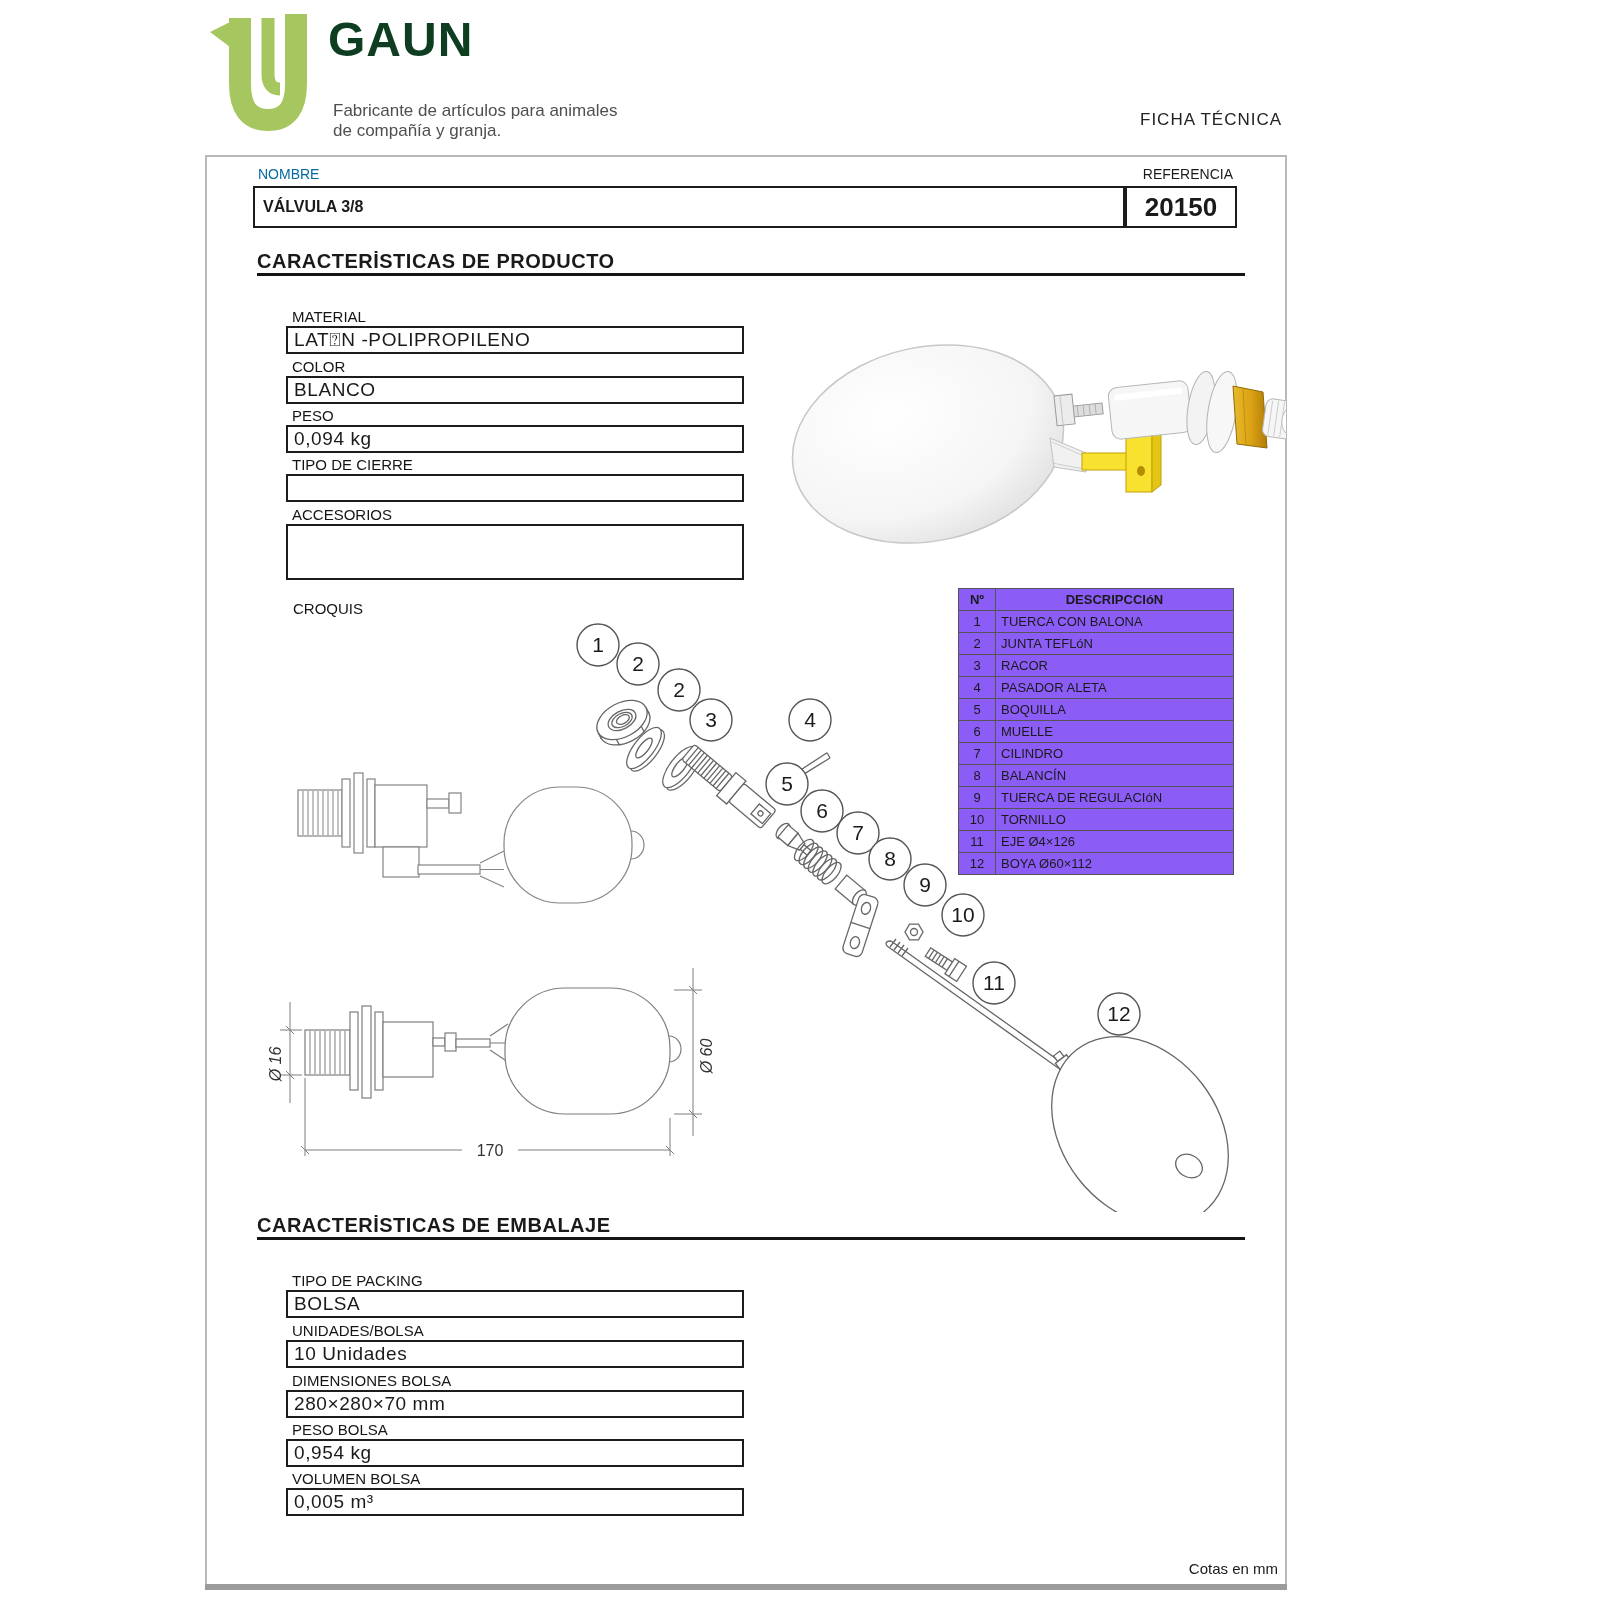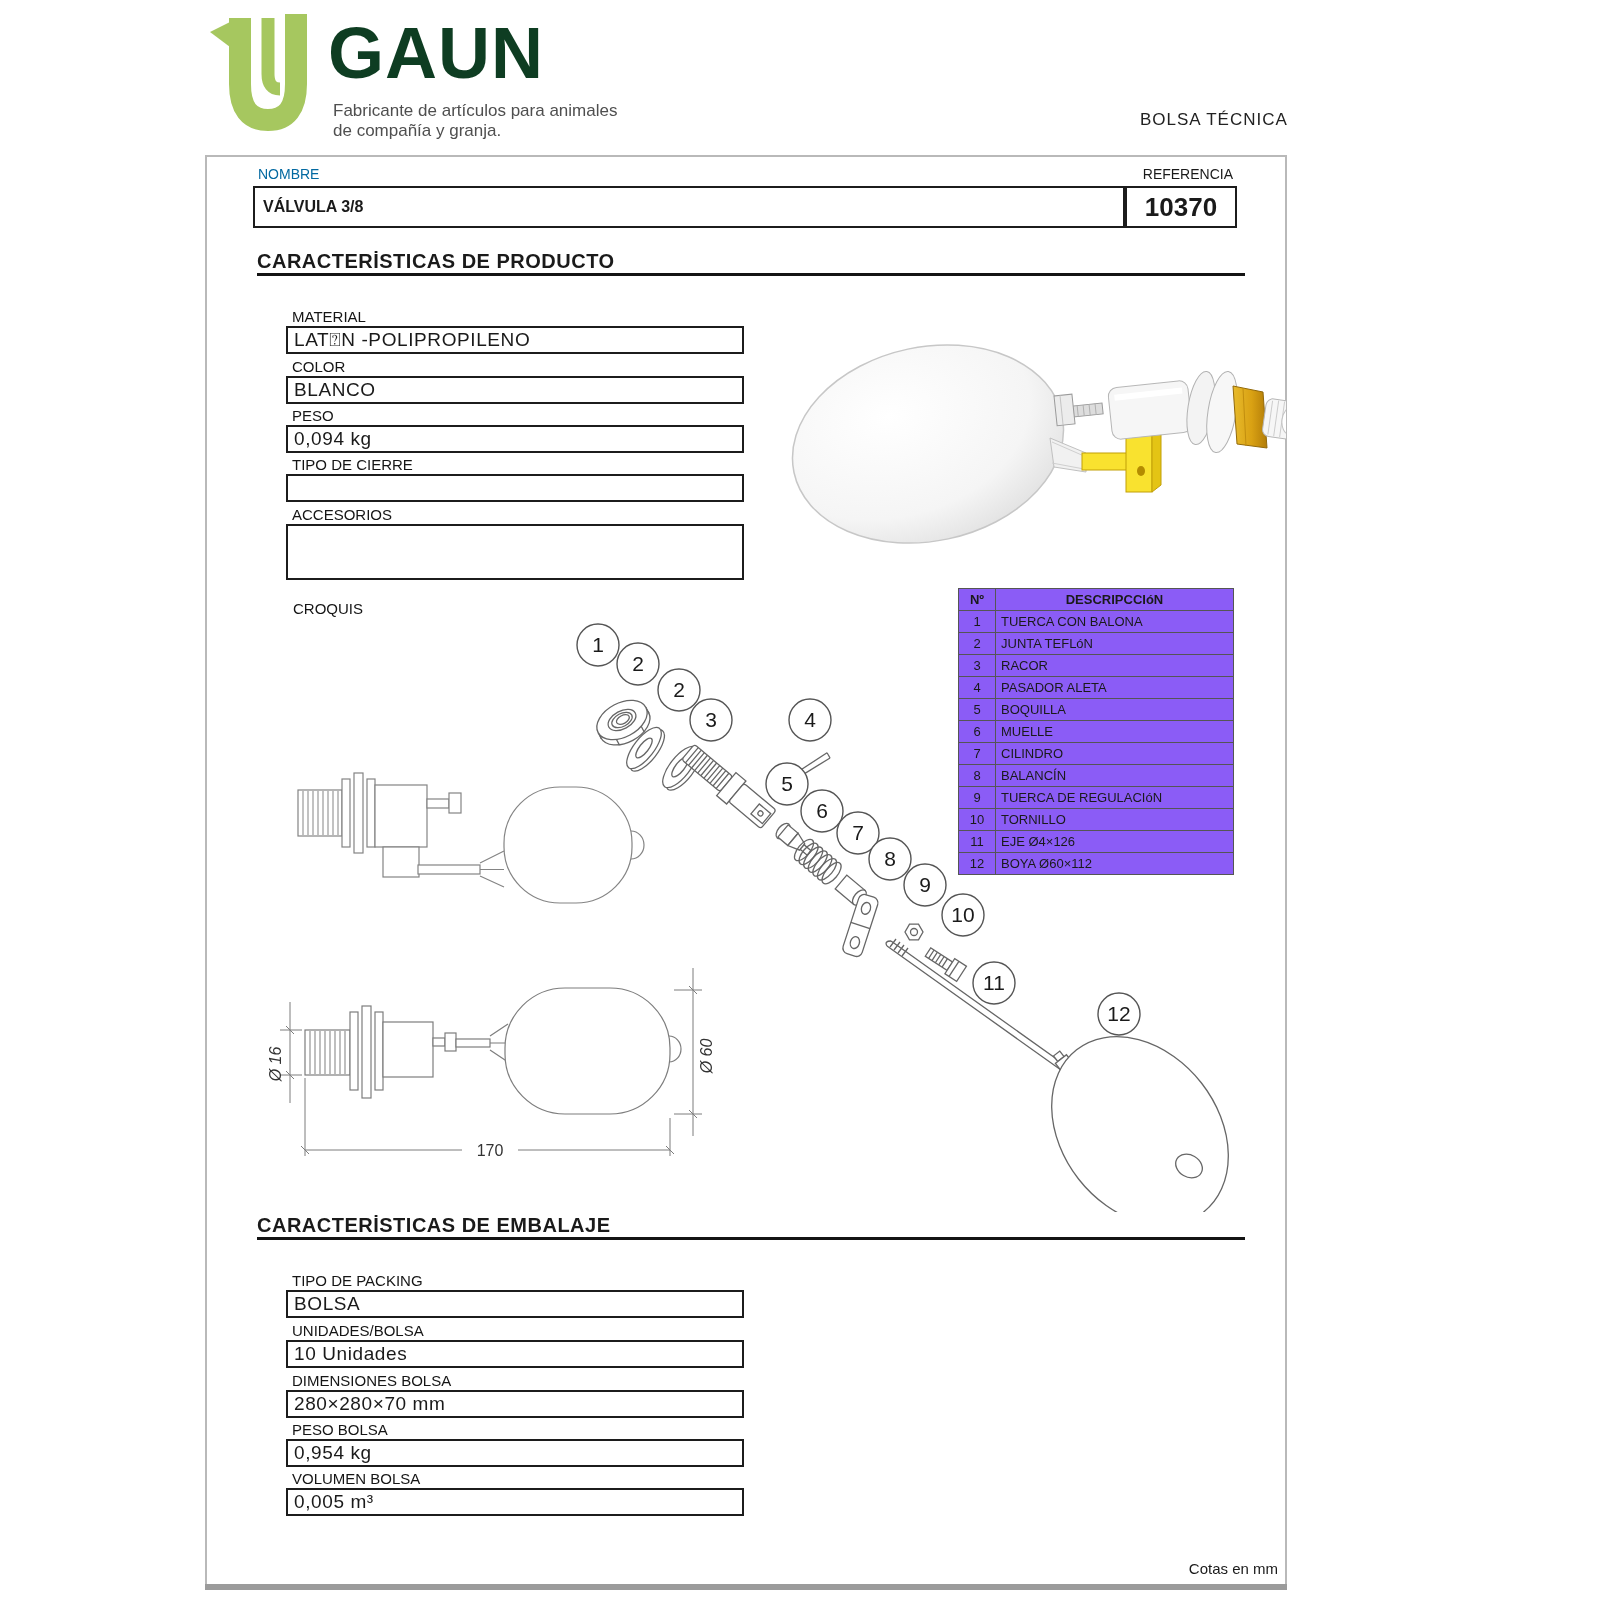--- a/index.html
+++ b/index.html
@@ -2,21 +2,21 @@
 <html><head>
 <meta charset="utf-8">
 <style>
   html,body{margin:0;padding:0;background:#fff;}
   .page{position:relative;width:1600px;height:1603px;background:#fff;overflow:hidden;
         font-family:"Liberation Sans",sans-serif;color:#1a1a1a;}
   .abs{position:absolute;}
   .frame{position:absolute;left:205px;top:155px;width:1078px;height:1429px;
          border:2px solid #b9b9b9;background:#fff;}
   .bottombar{position:absolute;left:205px;top:1584px;width:1082px;height:6px;background:#9b9b9b;}
-  .brandname{position:absolute;left:328px;top:12px;font-size:72px;font-weight:bold;
+  .brandname{position:absolute;left:328px;top:12px;font-size:48px;font-weight:bold;
              color:#0e3d22;letter-spacing:1px;}
   .tagline{position:absolute;left:333px;top:101px;font-size:17px;line-height:20px;color:#4f4f4f;}
   .doctype{position:absolute;left:1140px;top:110px;font-size:17px;letter-spacing:1px;color:#222;}
   .lbl{position:absolute;font-size:15px;color:#151515;}
   .lbl-sm{position:absolute;font-size:14px;color:#0369a1;}
   .vbox{position:absolute;border:2px solid #1c1c1c;background:#fff;height:24px;line-height:24px;
         font-size:19px;padding-left:6px;letter-spacing:0.6px;}
   .namebox{position:absolute;left:253px;top:186px;width:860px;height:38px;border:2px solid #1c1c1c;
            font-size:16px;font-weight:bold;line-height:38px;padding-left:8px;background:#fff;}
   .refbox{position:absolute;left:1125px;top:186px;width:108px;height:38px;border:2px solid #1c1c1c;
@@ -40,29 +40,29 @@
   <svg class="abs" style="left:200px;top:2px" width="128" height="140" viewBox="0 0 128 140">
     <polygon points="10,30 34,18 34,48" fill="#a6c75f"></polygon>
     <path d="M40 16 L40 82 Q40 118 68 118 Q96 118 96 82 L96 12" stroke="#a6c75f" stroke-width="22" fill="none"></path>
     <path d="M68 16 L68 72 Q68 87 80 87" stroke="#a6c75f" stroke-width="13" fill="none"></path>
   </svg>
   <div class="brandname">GAUN</div>
   <div class="tagline">
     <div>Fabricante de artículos para animales</div>
     <div>de compañía y granja.</div>
   </div>
-  <div class="doctype">BOLSA TÉCNICA</div>
+  <div class="doctype">FICHA TÉCNICA</div>
 
   <div class="frame"></div>
   <div class="bottombar"></div>
 
   <div class="lbl-sm" style="left:258px;top:166px">NOMBRE</div>
   <div class="namebox">VÁLVULA 3/8</div>
   <div class="reflbl">REFERENCIA</div>
-  <div class="refbox">10370</div>
+  <div class="refbox">20150</div>
 
   <div class="sec-h" style="top:250px">CARACTERİSTICAS DE PRODUCTO</div>
 
   <div class="lbl" style="left:292px;top:308px">MATERIAL</div>
   <div class="vbox" style="left:286px;top:326px;width:448px">LAT⍰N -POLIPROPILENO</div>
 
   <div class="lbl" style="left:292px;top:358px">COLOR</div>
   <div class="vbox" style="left:286px;top:376px;width:448px">BLANCO</div>
 
   <div class="lbl" style="left:292px;top:407px">PESO</div>

